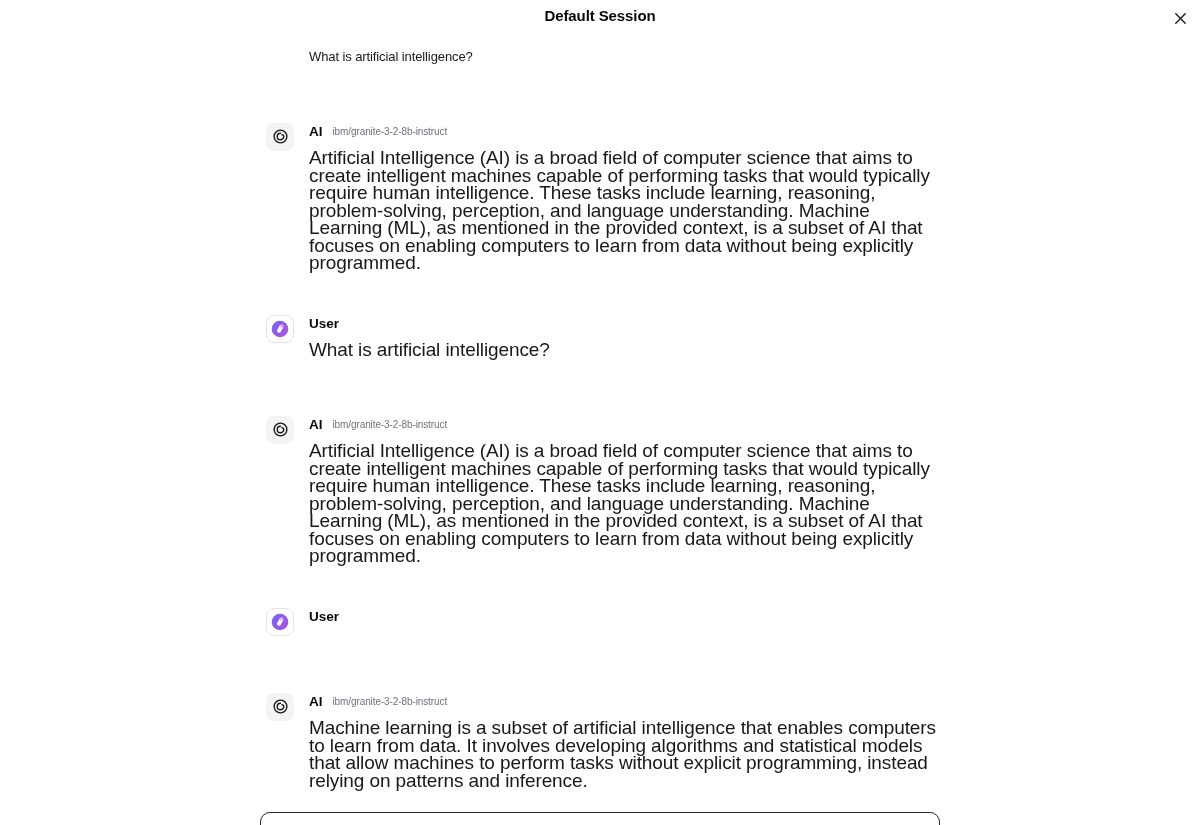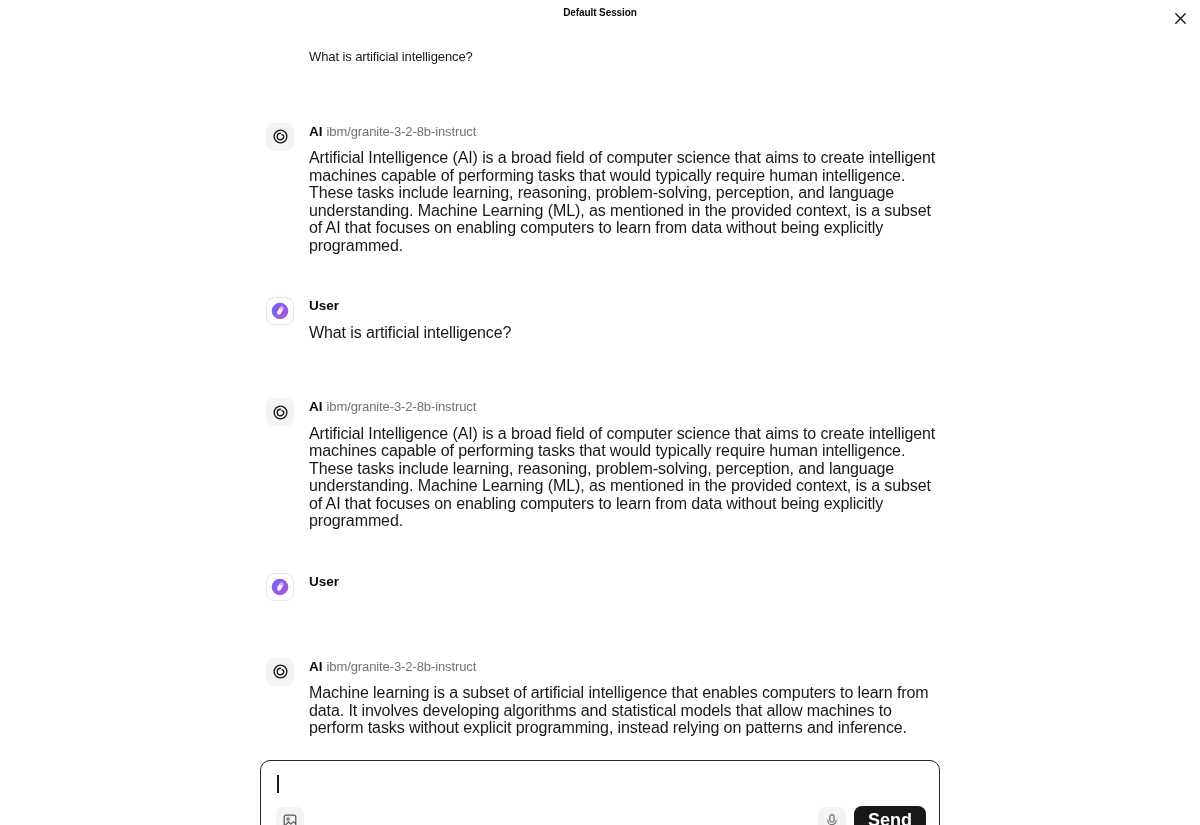--- a/index.html
+++ b/index.html
@@ -8,21 +8,21 @@
     background: #ffffff;
     font-family: "Liberation Sans", "DejaVu Sans", sans-serif;
     color: #18181b;
   }
   .app { position: relative; width: 1200px; height: 825px; overflow: hidden; }
 
   
   .header { position: relative; height: 30px; }
   .header h1 {
     text-align: center;
-    font-size: 10px;
+    font-size: 15px;
     font-weight: 700;
     padding-top: 7px;
     color: #09090b;
     letter-spacing: -0.1px;
   }
   .close-btn {
     position: absolute;
     top: 6px; right: 8px;
     width: 24px; height: 24px;
     background: transparent;
@@ -41,28 +41,28 @@
     flex: 0 0 28px;
     width: 28px; height: 28px;
     border-radius: 8px;
     display: flex; align-items: center; justify-content: center;
   }
   .avatar-ai { background: #f4f4f5; }
   .avatar-user { background: #ffffff; border: 1px solid #e4e4e7; }
 
   .msg-content { flex: 1; min-width: 0; }
   .name-row {
-    display: flex; align-items: flex-start; gap: 4px;
+    display: flex; align-items: flex-start; gap: 10px;
     line-height: 17.5px;
     margin-bottom: 9px;
   }
   .name { font-size: 13.5px; font-weight: 700; color: #09090b; }
-  .model { font-size: 13px; color: #71717a; letter-spacing: -0.1px; }
+  .model { font-size: 10px; color: #71717a; letter-spacing: -0.1px; }
   .msg-text {
-    font-size: 16px;
+    font-size: 19px;
     line-height: 17.5px;
     color: #18181b;
     letter-spacing: -0.1px;
   }
   .msg-ai   { margin-bottom: 43px; }
   .msg-user { margin-bottom: 57px; }
   .msg-last { margin-bottom: 0; }
 
   
   .composer {

